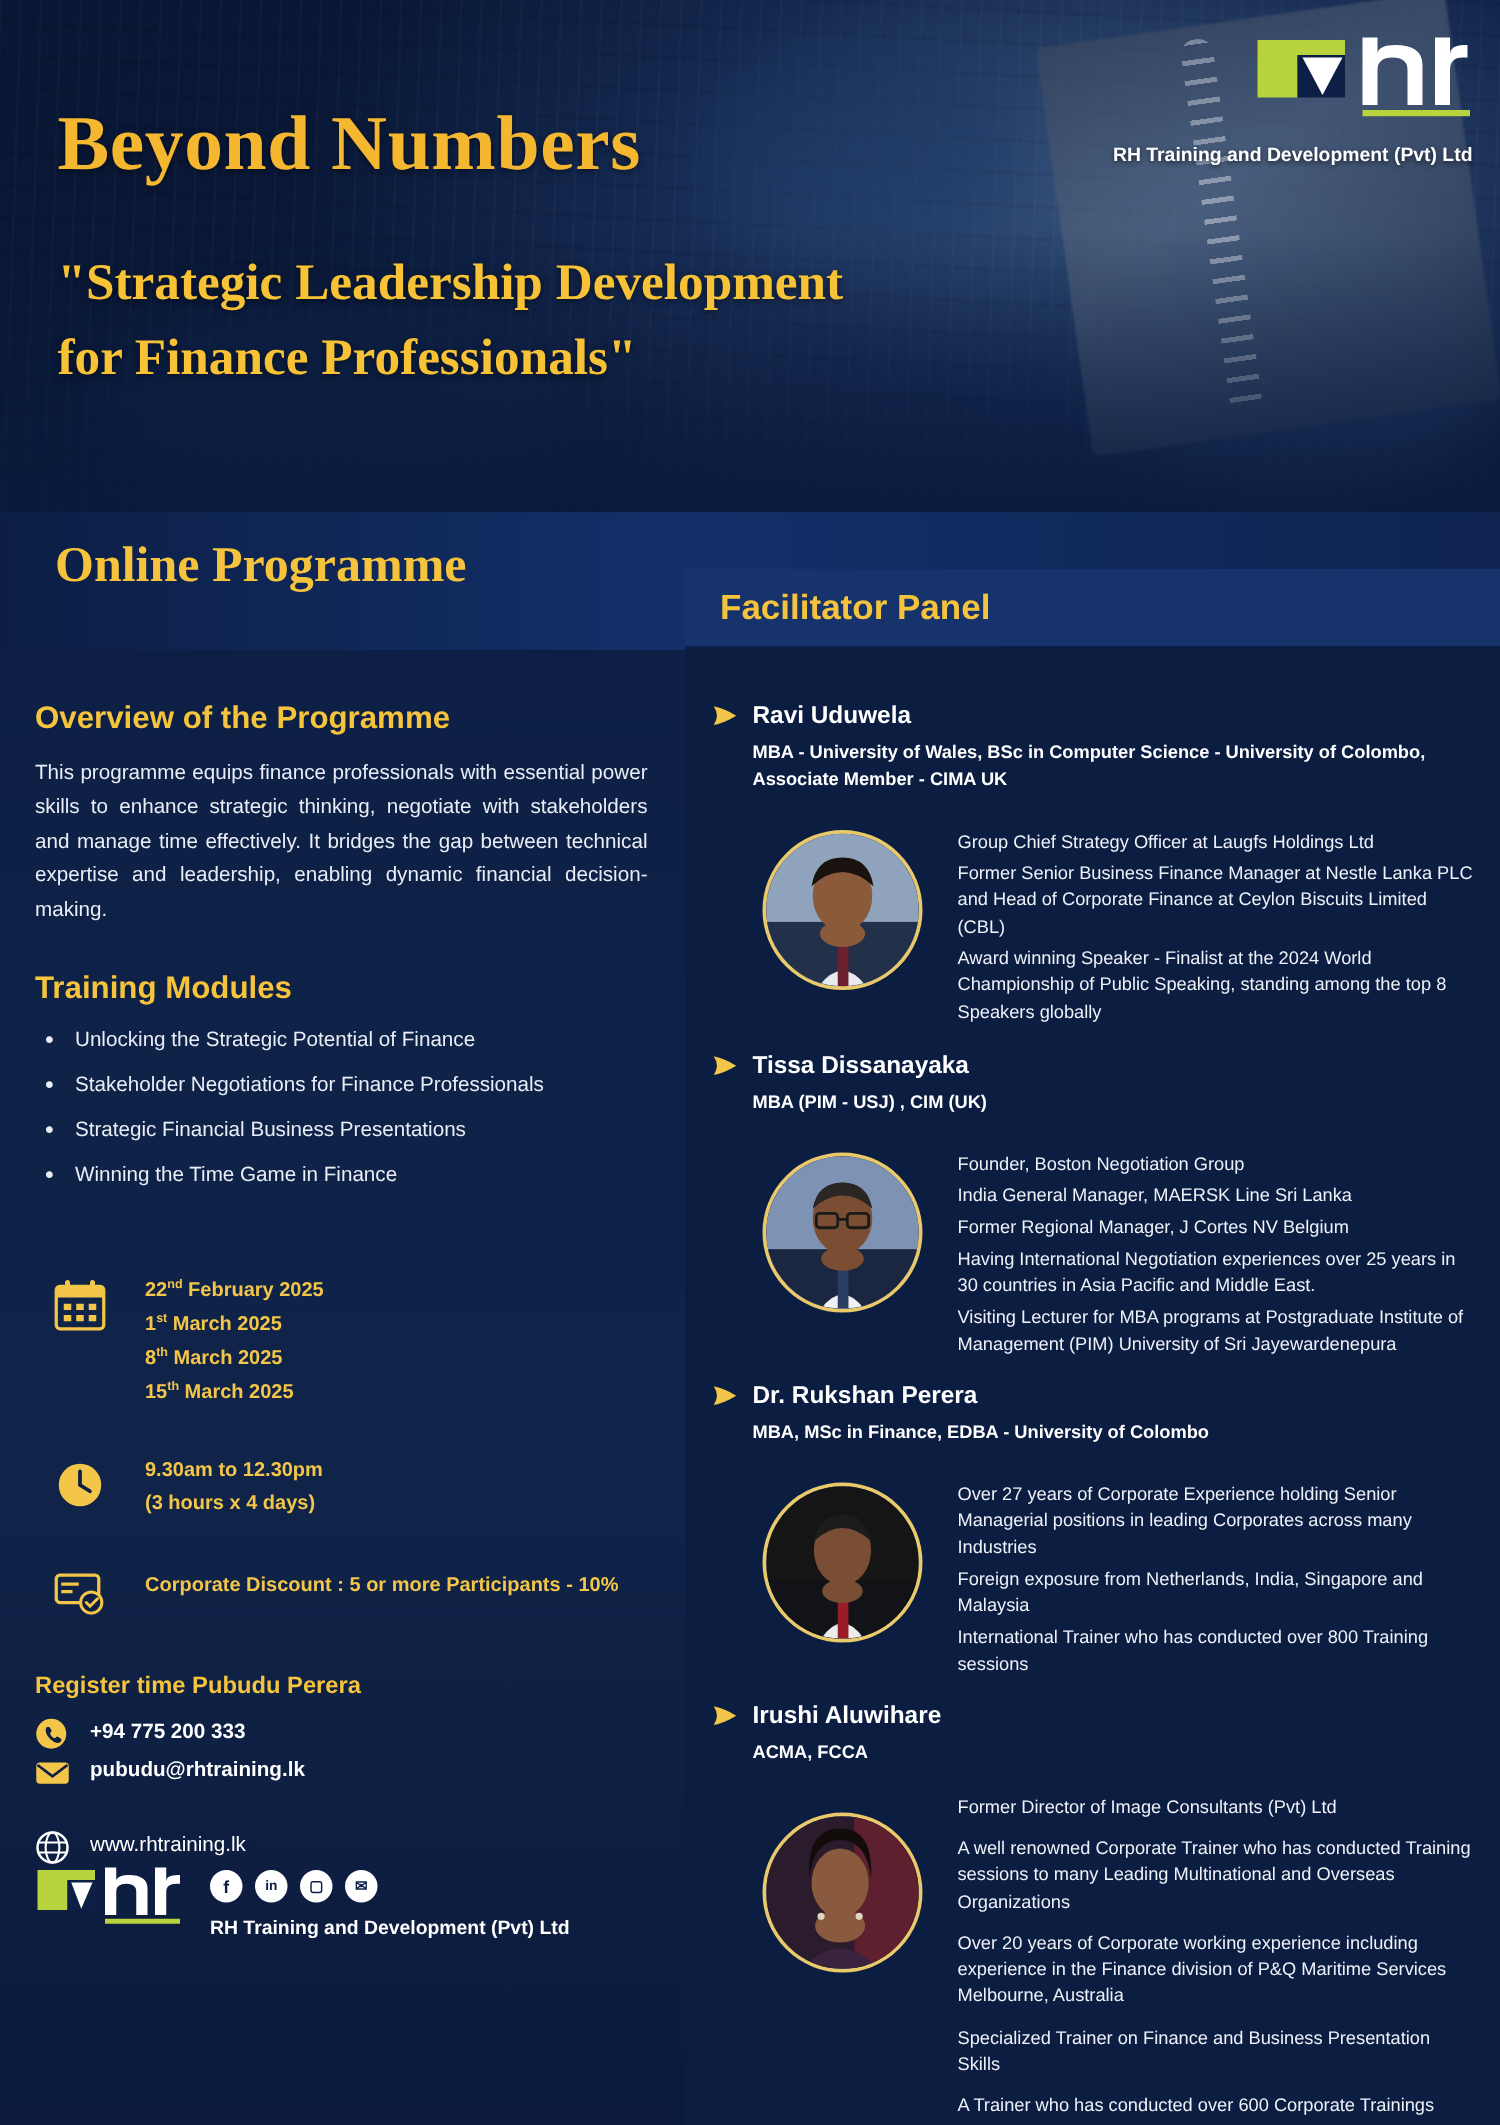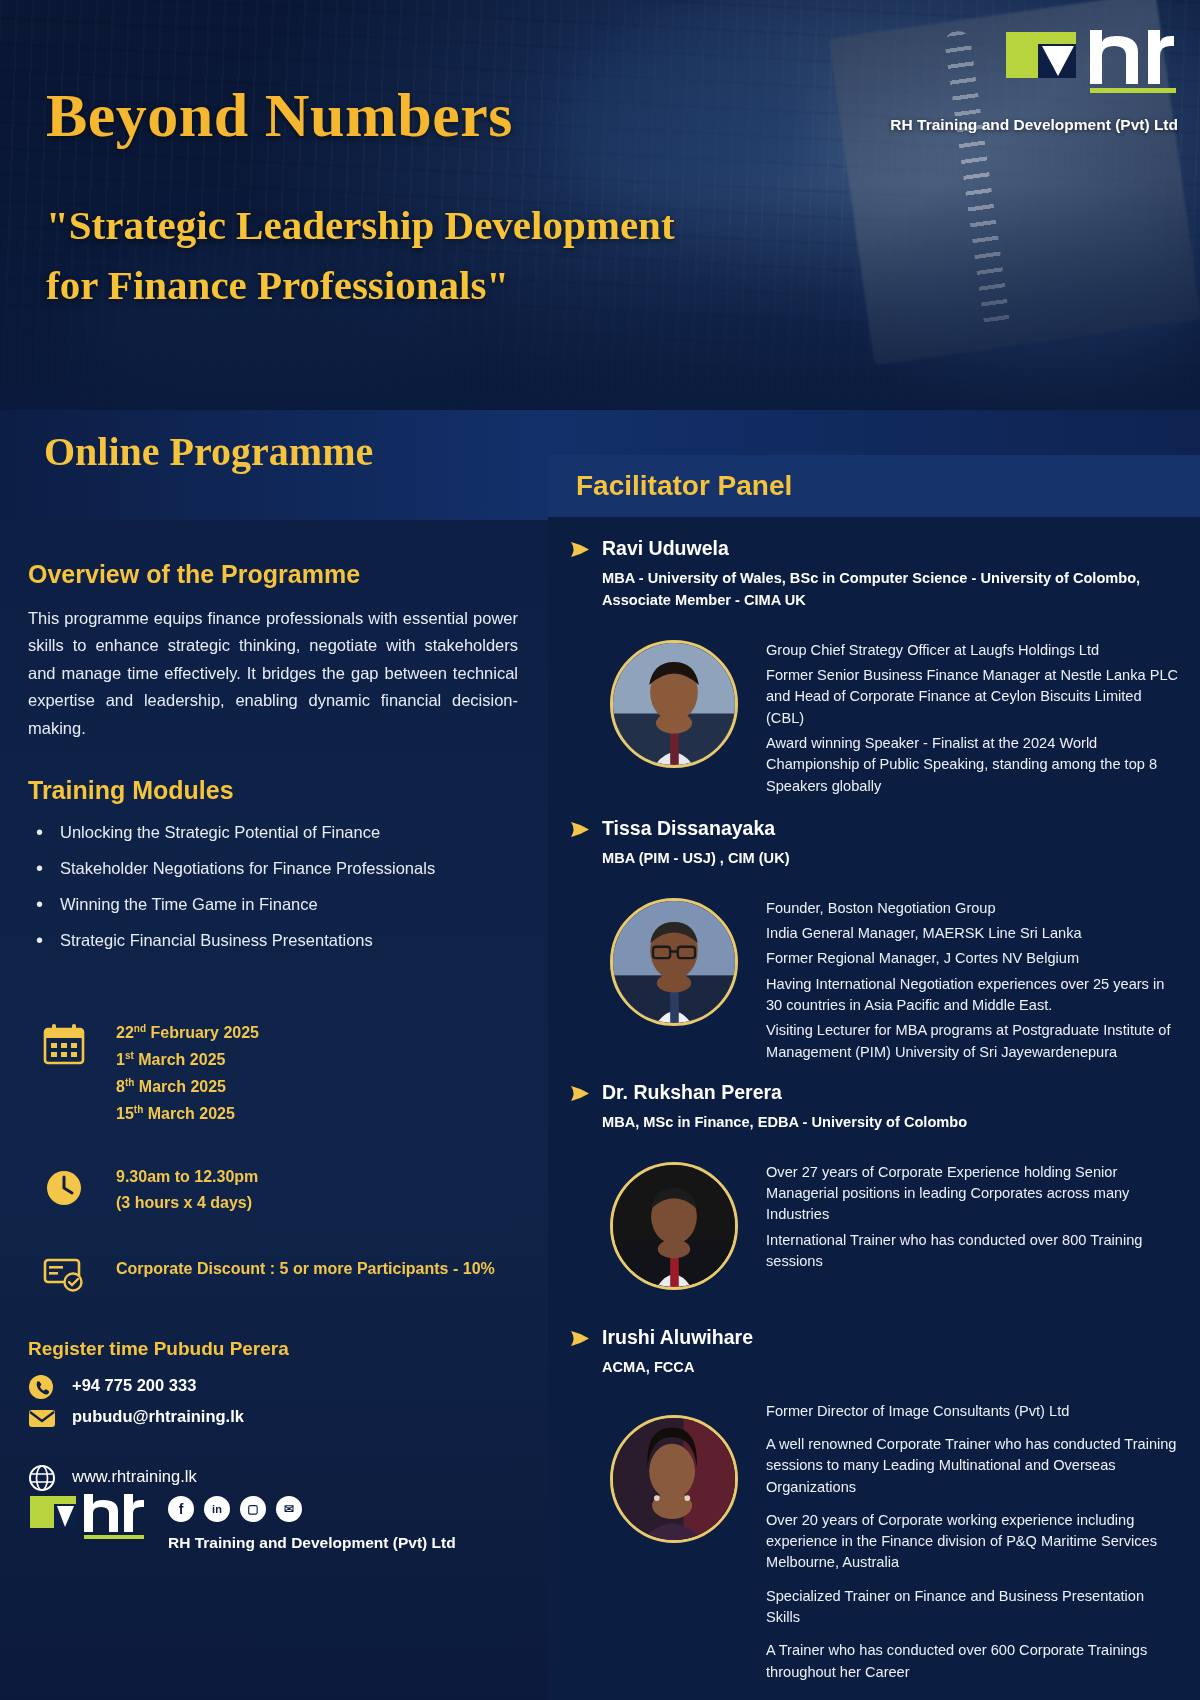--- a/index.html
+++ b/index.html
@@ -208,22 +208,22 @@
   <div class="left-col"></div>
 
   <div class="left-inner">
     <div class="h-yellow">Overview of the Programme</div>
     <div class="body-text">This programme equips finance professionals with essential power skills to enhance strategic thinking, negotiate with stakeholders and manage time effectively. It bridges the gap between technical expertise and leadership, enabling dynamic financial decision-making.</div>
 
     <div class="h-modules">Training Modules</div>
     <ul class="mod-list">
       <li>Unlocking the Strategic Potential of Finance</li>
       <li>Stakeholder Negotiations for Finance Professionals</li>
+      <li>Strategic Financial Business Presentations</li>
       <li>Winning the Time Game in Finance</li>
-      <li>Strategic Financial Business Presentations</li>
     </ul>
   </div>
 
   <div class="info-rows">
 
     <div class="info-row">
       <div class="ico">
         <svg width="44" height="44" viewBox="0 0 44 44">
           <rect x="3" y="7" width="38" height="34" rx="3" fill="none" stroke="#f3c64a" stroke-width="2.6"></rect>
           <rect x="3" y="7" width="38" height="9" fill="#f3c64a"></rect>
@@ -336,21 +336,21 @@
         </span>
       <span class="soc">
           <span style="font-size:12px">✉</span>
         </span>
     </div>
     <div class="flbl">RH Training and Development (Pvt) Ltd</div>
   </div>
 
   <div class="right-col">
 
-    <div class="fac" style="padding-top:20px;">
+    <div class="fac" style="padding-top:44px;">
       <div class="fac-name">
         <span class="arrow">
           <svg width="20" height="17" viewBox="0 0 20 17">
               <path d="M1 1 Q10 3 19 8.5 Q10 14 1 16 Q6 8.5 1 1 Z" fill="#f3c64a"></path>
             </svg>
         </span>
         <span>Ravi Uduwela</span>
       </div>
       <div class="fac-qual">MBA - University of Wales, BSc in Computer Science - University of Colombo, Associate Member - CIMA UK</div>
       <div class="fac-body">
@@ -425,20 +425,21 @@
             <rect y="80" width="128" height="48" fill="#111318"></rect>
             <path d="M46 128 q18 -26 36 0 z" fill="#ececec"></path>
             <rect x="60" y="94" width="9" height="34" fill="#9b1c28"></rect>
             <ellipse cx="64" cy="54" rx="24" ry="29" fill="#7a4e34"></ellipse>
             <path d="M40 46 q24 -22 48 0 q-4 -22 -24 -22 q-20 0 -24 22 z" fill="#1c1c1c"></path>
             <ellipse cx="64" cy="88" rx="17" ry="10" fill="#7a4e34"></ellipse>
           </svg>
         </div>
         <div class="bullets">
           <p>Over 27 years of Corporate Experience holding Senior Managerial positions in leading Corporates across many Industries</p>
+          <p>Foreign exposure from Netherlands, India, Singapore and Malaysia</p>
           <p>International Trainer who has conducted over 800 Training sessions</p>
         </div>
       </div>
     </div>
 
     <div class="fac" style="padding-top:14px;">
       <div class="fac-name">
         <span class="arrow">
           <svg width="20" height="17" viewBox="0 0 20 17">
               <path d="M1 1 Q10 3 19 8.5 Q10 14 1 16 Q6 8.5 1 1 Z" fill="#f3c64a"></path>

